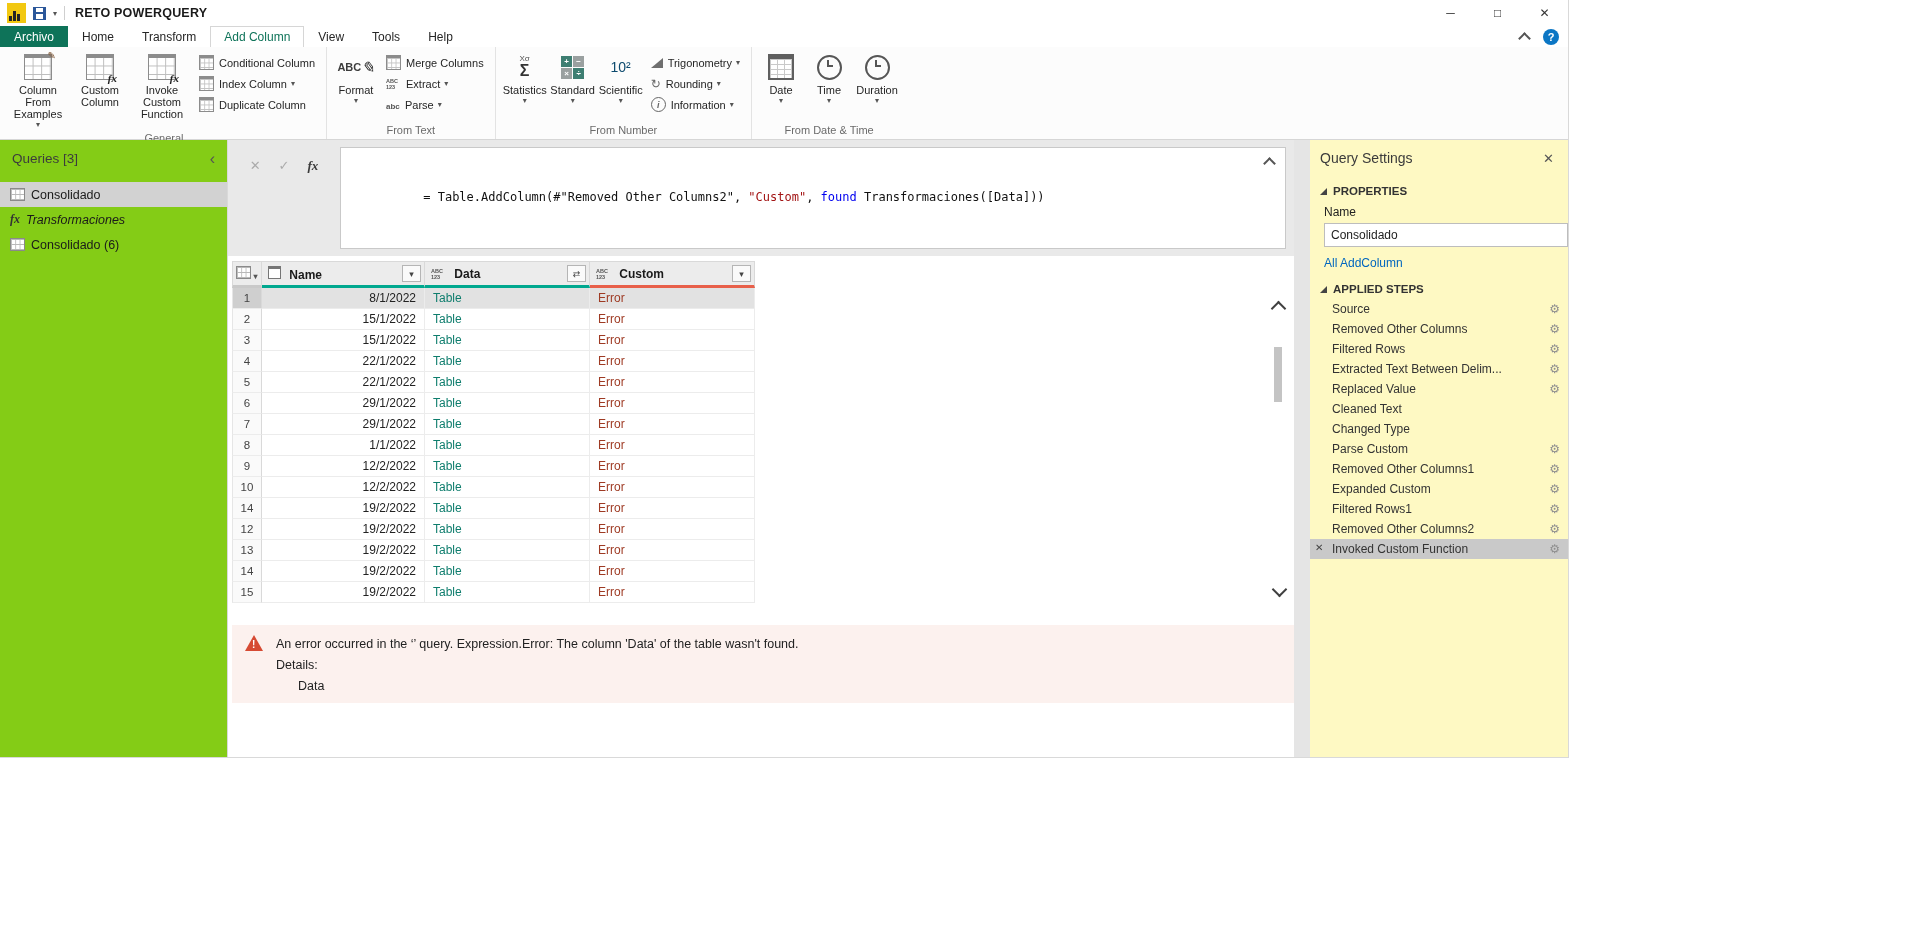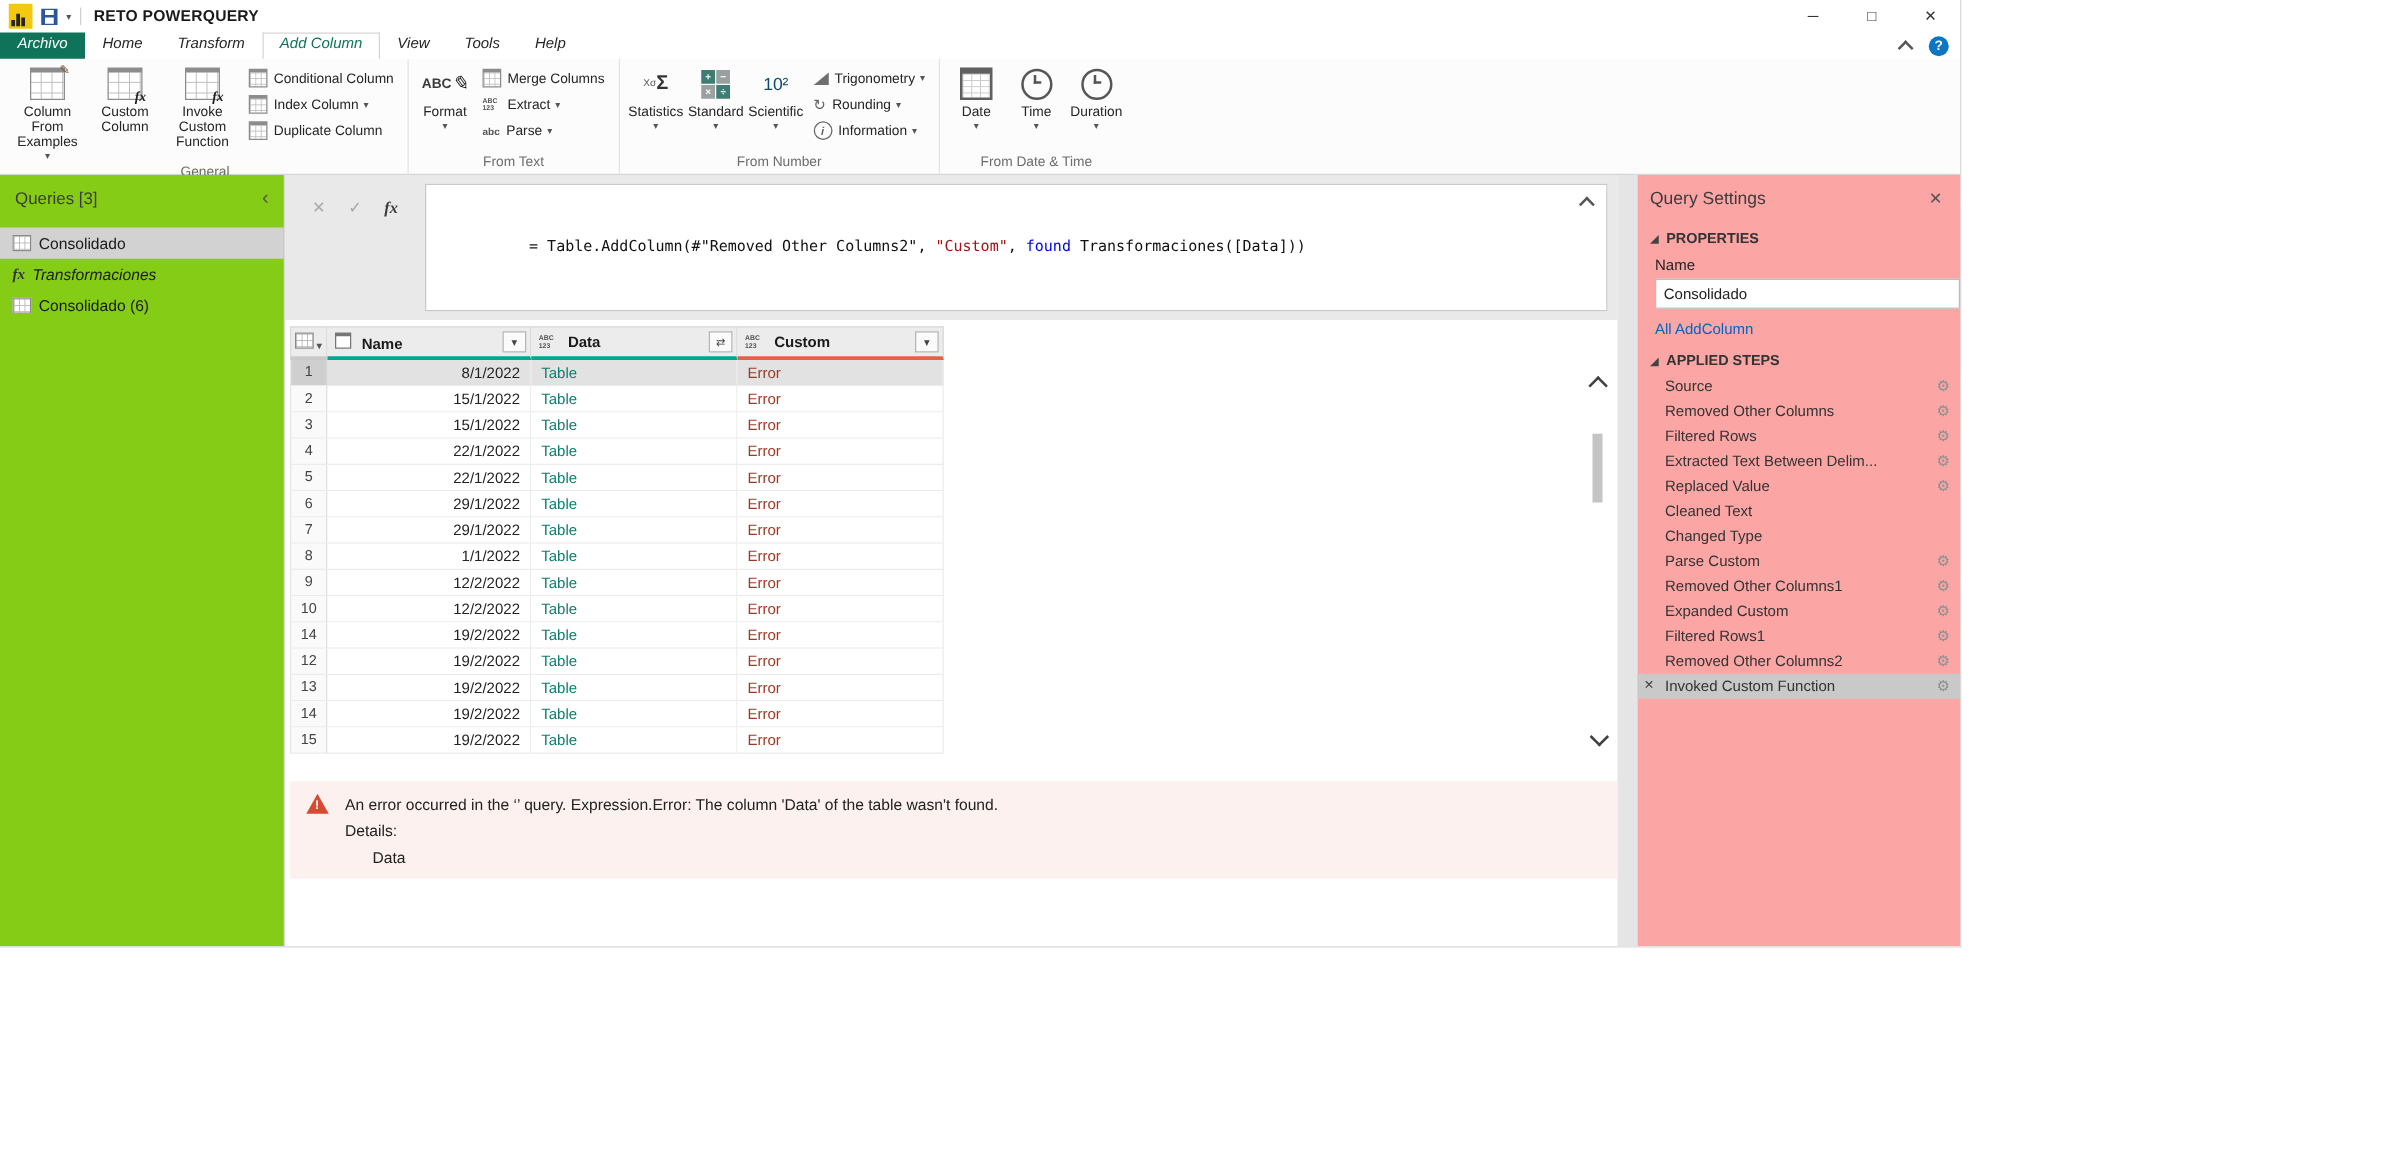--- a/index.html
+++ b/index.html
@@ -17,21 +17,21 @@
   .save-ico::after{content:"";position:absolute;left:3px;bottom:1px;width:7px;height:5px;background:#fff;}
   .qat-caret{font-size:8px;color:#555;}
   .tb-sep{width:1px;height:14px;background:#cfcfcf;}
   .tb-title{font-weight:700;font-size:12.5px;letter-spacing:.2px;margin-left:3px;}
   .win-controls{margin-left:auto;display:flex;height:26px;}
   .wc{width:47px;display:flex;align-items:center;justify-content:center;font-size:12px;color:#333;cursor:pointer;}
 
   
   .tabrow{height:21px;display:flex;align-items:stretch;background:#fff;position:relative;}
   .tabs{display:flex;}
-  .tab{display:flex;padding:0 13px;font-size:12px;color:#262626;cursor:pointer;border:1px solid transparent;border-bottom:none;font-style:italic;}
+  .tab{display:flex;align-items:center;padding:0 13px;font-size:12px;color:#262626;cursor:pointer;border:1px solid transparent;border-bottom:none;}
   .tab.file-tab{background:var(--teal,#0E7359);color:#fff;}
   .tab.selected{background:#fff;border-color:#d6d6d6;color:var(--teal,#0E7359);}
   .tabrow-right{margin-left:auto;display:flex;align-items:center;gap:14px;padding-right:9px;}
   .chev-up{width:7px;height:7px;border-left:2px solid #555;border-top:2px solid #555;transform:rotate(45deg);display:inline-block;margin-top:3px;cursor:pointer;}
   .help-ico{width:16px;height:16px;border-radius:50%;background:#0b76c4;color:#fff;font-size:11px;font-weight:700;display:flex;align-items:center;justify-content:center;cursor:pointer;}
 
   
   .ribbon{display:flex;height:92px;background:#fcfcfc;border-bottom:1px solid #d6d6d6;padding-left:2px;}
   .rgroup{display:flex;flex-direction:column;padding:0 5px;}
   .rgroup + .rgroup{border-left:1px solid #e3e3e3;}
@@ -50,21 +50,21 @@
   .grid-ico{width:26px;height:21px;border:1px solid #8c8c8c;border-top:4px solid #8c8c8c;background-color:#fff;position:relative;
     background-image:linear-gradient(to right,#bdbdbd 1px,transparent 1px),linear-gradient(to bottom,#bdbdbd 1px,transparent 1px);
     background-size:8.6px 8.5px;background-position:-1px -1px;display:inline-block;}
   .grid-ico .fx-ov{position:absolute;right:-4px;bottom:-5px;font-style:italic;font-weight:700;font-size:11px;color:#1f1f1f;
     font-family:"Liberation Serif",serif;}
   .grid-ico .pencil{position:absolute;right:-5px;top:-8px;font-size:10px;color:#7a5230;font-style:normal;}
   .pencil::before{content:"\270E";}
   .grid-xs{width:13px;height:11px;border:1px solid #8c8c8c;border-top:3px solid #8c8c8c;background-color:#fff;display:inline-block;margin-right:5px;
     background-image:linear-gradient(to right,#c2c2c2 1px,transparent 1px),linear-gradient(to bottom,#c2c2c2 1px,transparent 1px);background-size:4.3px 4.5px;}
   .abc-ico{position:relative;font-weight:700;font-size:11px;color:#3c3c3c;}
-  .stat-ico{display:flex;align-items:center;line-height:1;}
+  .stat-ico{display:flex;flex-direction:column;align-items:center;line-height:1;}
   .stat-ico i{font-size:8px;color:#555;font-style:normal;}
   .stat-ico b{font-size:16px;font-weight:700;color:#333;}
   .std-ico{display:grid;grid-template-columns:11px 11px;grid-auto-rows:11px;gap:1px;}
   .std-ico b{display:flex;align-items:center;justify-content:center;color:#fff;font-size:8px;font-weight:700;}
   .std-ico .c1{background:#3E7E72;}.std-ico .c2{background:#9aa0a0;}.std-ico .c3{background:#9aa0a0;}.std-ico .c4{background:#3E7E72;}
   .std-ico .c1::before{content:"+";}.std-ico .c2::before{content:"\2212";}.std-ico .c3::before{content:"\00D7";}.std-ico .c4::before{content:"\00F7";}
   .sci-ico{font-weight:400;font-size:14px;color:#0c4a6e;text-align:right;}
   .tri-ico{width:0;height:0;border-right:12px solid #6f6f6f;border-top:10px solid transparent;display:inline-block;}
   .round-ico::before{content:"\21BB";font-size:12px;color:#666;}
   .info-ico{width:13px;height:13px;border-radius:50%;border:1px solid #666;color:#666;font-size:9px;display:inline-flex;align-items:center;justify-content:center;margin-right:5px;}
@@ -140,21 +140,21 @@
 
   
   .error-box{position:absolute;left:4px;right:0;top:485px;height:78px;background:#fcf1ee;font-size:12.5px;color:#222;}
   .warn-tri{position:absolute;left:13px;top:10px;width:0;height:0;border-left:9px solid transparent;border-right:9px solid transparent;border-bottom:16px solid #d64a33;}
   .warn-tri i{position:absolute;left:-2px;top:4px;color:#fff;font-size:10px;font-weight:700;font-style:normal;}
   .err-line1{position:absolute;left:44px;top:12px;right:16px;}
   .err-details-label{position:absolute;left:44px;top:33px;}
   .err-details-value{position:absolute;left:66px;top:54px;}
 
   
-  .settings{width:258px;background:#fca5a5;position:relative;font-size:12px;}
+  .settings{width:258px;background:#fef9c3;position:relative;font-size:12px;}
   .qs-header{display:flex;justify-content:space-between;align-items:center;padding:10px 14px 6px 10px;}
   .qs-title{font-size:14px;color:#3b3b3b;}
   .qs-close{color:#555;cursor:pointer;font-size:13px;}
   .qs-section-h{display:flex;align-items:center;gap:6px;margin:13px 10px 4px 10px;font-weight:700;font-size:11.5px;color:#333;}
   .tri-se{width:0;height:0;border-left:7px solid transparent;border-bottom:7px solid #444;display:inline-block;}
   .qs-name-label{margin:8px 14px 0 14px;color:#222;}
   .qs-name-input{display:block;width:calc(100% - 28px);margin:4px 14px 2px 14px;height:18px;border:1px solid #bdbdbd;padding:2px 6px;
     font-size:12px;font-family:"Liberation Sans",sans-serif;background:#fff;color:#222;}
   .qs-link{color:var(--link-blue,#0066BF);margin:9px 14px;cursor:pointer;}
   .steps{margin-top:0;}

